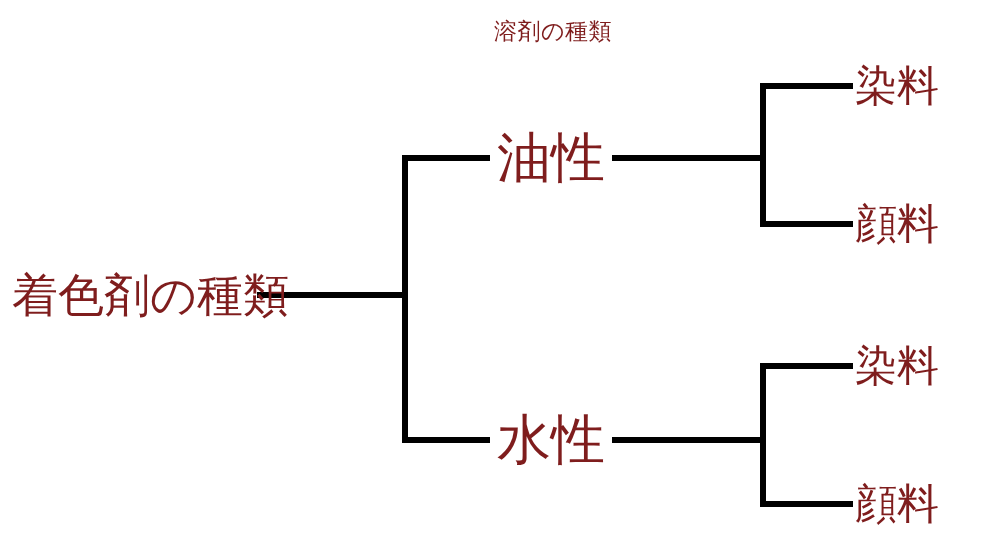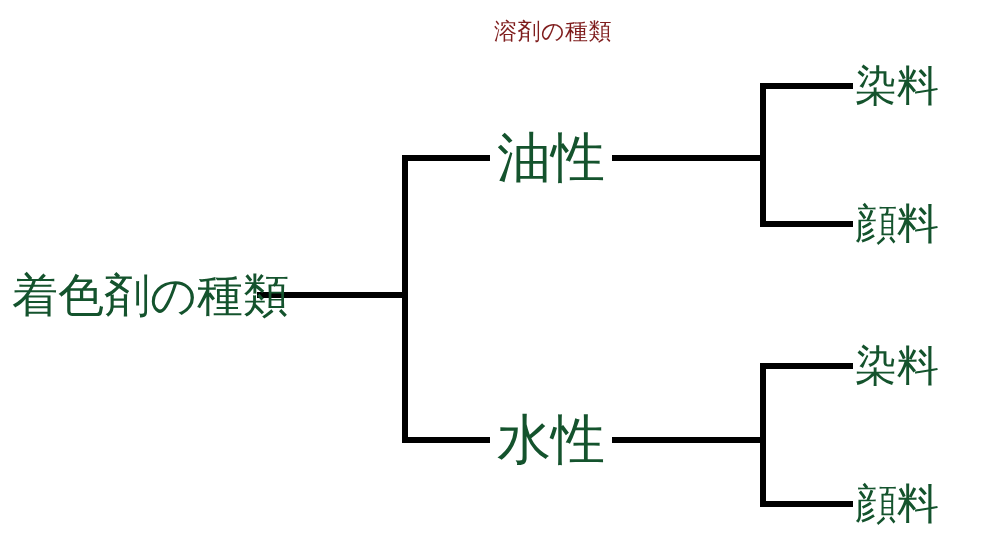--- a/index.html
+++ b/index.html
@@ -22,21 +22,21 @@
     color: #7f1d1d;
     font-size: 23px;
     line-height: 1;
     letter-spacing: 0.5px;
     white-space: nowrap;
     transform: translateX(-50%);
   }
   
   .node {
     position: absolute;
-    color: #14532d;
+    color: #7f1d1d;
     line-height: 1;
     white-space: nowrap;
     transform: translateY(-50%);
   }
   .node-root {
     font-size: 46px;
     left: 12px;
     letter-spacing: 0px;
   }
   .node-mid {

